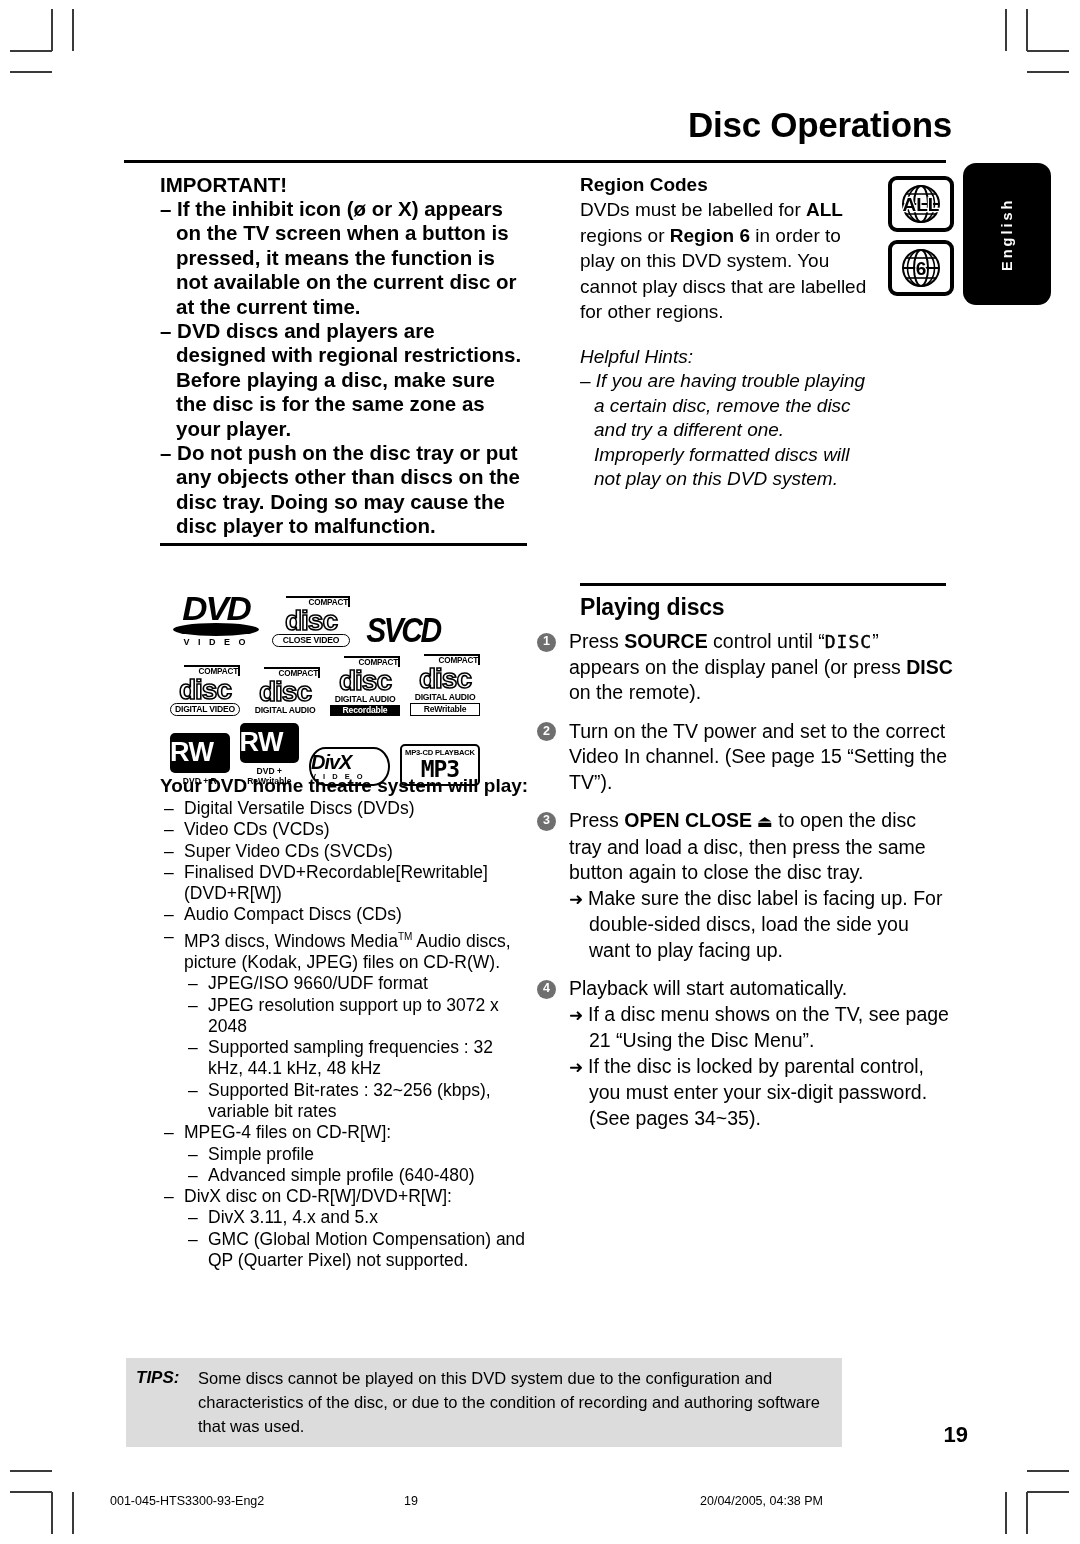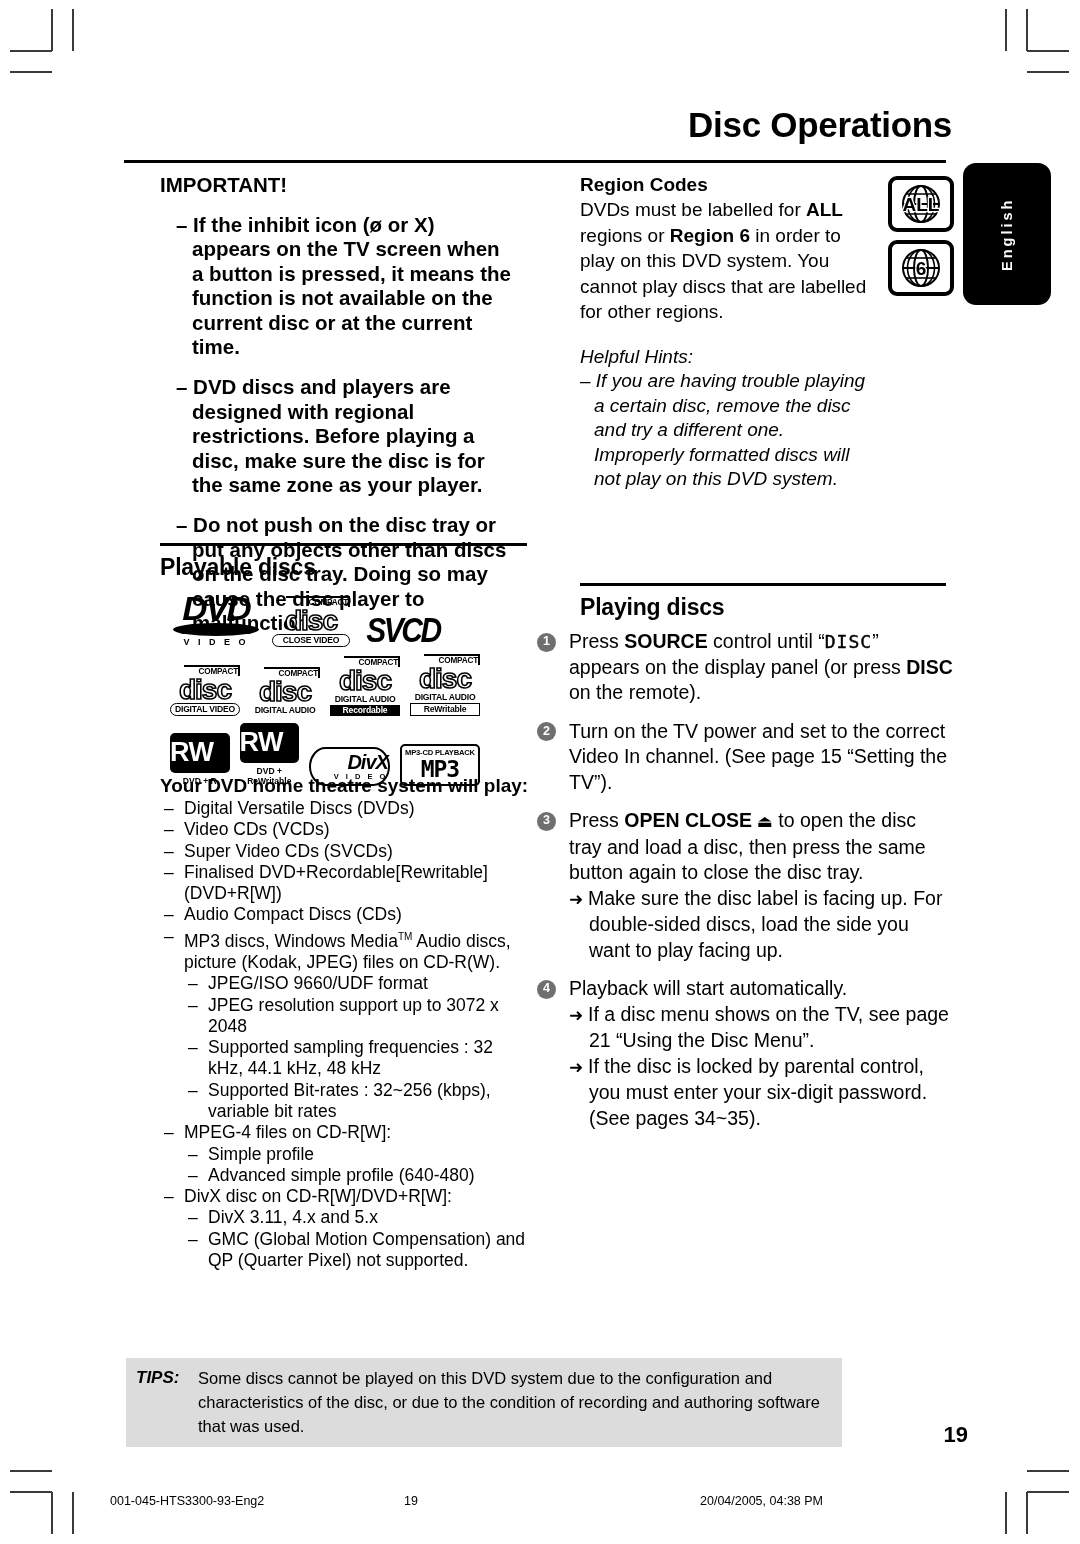--- a/index.html
+++ b/index.html
@@ -46,21 +46,21 @@
   .col{position:absolute;}
   #col-left{left:160px;top:172px;width:367px;}
   #col-right{left:580px;top:172px;width:290px;}
 
   
   .important-head{
     font-size:20.5px;font-weight:bold;line-height:25px;margin:0 0 0 0;
   }
   .important-para{
     font-size:20.5px;font-weight:bold;line-height:24.4px;
-    margin:16px;
+    margin:0;
     text-indent:-16px;padding-left:16px;
   }
 
   
   .sec-rule{height:2.5px;background:#000;width:100%;}
   .sec-head{
     font-size:23px;font-weight:bold;margin:8px 0 0 0;letter-spacing:-0.2px;
   }
 
   
@@ -169,21 +169,21 @@
   .rwbox .bx{
     background:#000;color:#fff;font-size:27px;font-weight:bold;
     text-align:center;border-radius:5px;padding:4px 16px 5px 0;letter-spacing:-0.5px;
     font-family:"Liberation Sans", sans-serif;
   }
   .rwbox .cap{font-size:8.5px;font-weight:bold;text-align:center;margin-top:3px;}
 
   
   .divx{
     width:92px;border:2.5px solid #000;border-radius:22px/26px;padding:3px 0 2px 0;
-    text-align:right;
+    text-align:left;
   }
   .divx .w{
     font-size:20px;font-weight:bold;font-style:italic;letter-spacing:-1px;
     line-height:20px;
   }
   .divx .s{font-size:7.5px;font-weight:bold;letter-spacing:2.5px;line-height:10px;}
 
   
   .mp3{
     width:84px;border:2.5px solid #000;border-radius:5px;padding:2px 3px 3px 3px;
@@ -291,21 +291,20 @@
 
   <div class="col" id="col-left">
     <div class="important-head">IMPORTANT!</div>
     <p class="important-para">– If the inhibit icon (ø or X) appears on the TV screen when a button is pressed, it means the function is not available on the current disc or at the current time.</p>
     <p class="important-para">– DVD discs and players are designed with regional restrictions. Before playing a disc, make sure the disc is for the same zone as your player.</p>
     <p class="important-para">– Do not push on the disc tray or put any objects other than discs on the disc tray.  Doing so may cause the disc player to malfunction.</p>
   </div>
 
   <div style="position:absolute;left:160px;top:543px;width:367px;">
     <div class="sec-rule"></div>
-    <div class="sec-head">Playable discs</div>
   </div>
 
   <div id="disc-logos">
     <div class="logo-row">
       <div class="logo-cell dvdvideo">
         <div class="word">DVD</div>
         <div class="oval"></div>
         <div class="sub">V I D E O</div>
       </div>
       <div class="logo-cell cd">

